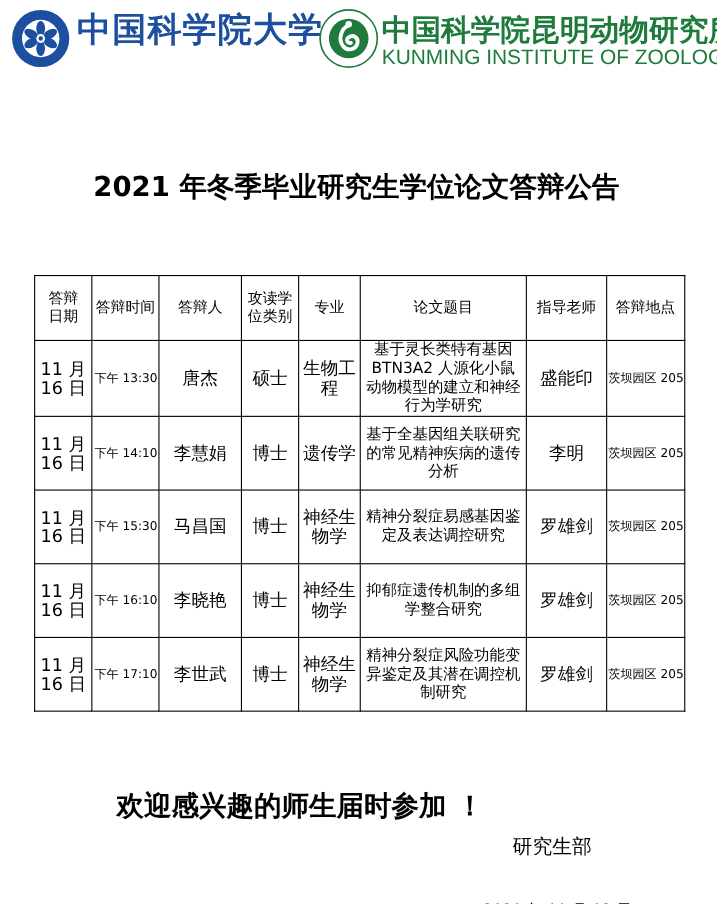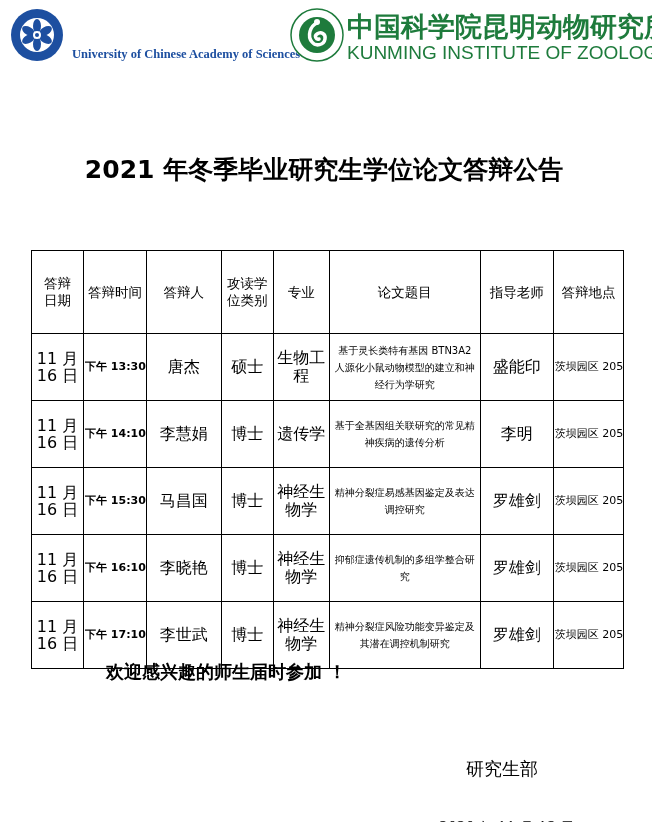--- a/index.html
+++ b/index.html
@@ -13,25 +13,25 @@
   .kiz-cn { position: absolute; left: 347px; top: 9px; font-family: "DejaVu Serif", serif; font-size: 27px; font-weight: bold; color: #1e7b3c; letter-spacing: 0px; white-space: nowrap; }
   .kiz-en { position: absolute; left: 347px; top: 42px; font-family: "Liberation Sans", sans-serif; font-size: 19px; color: #1e7b3c; white-space: nowrap; }
 
   .title { position: absolute; left: 0; width: 628px; top: 153px; text-align: center; font-family: "DejaVu Sans", sans-serif; font-size: 25px; font-weight: bold; white-space: nowrap; padding-left: 20px; box-sizing: border-box; }
 
   table.schedule { position: absolute; left: 31px; top: 250px; border-collapse: collapse; table-layout: fixed; font-family: "DejaVu Sans", sans-serif; }
   table.schedule td, table.schedule th { border: 1.5px solid #000; text-align: center; vertical-align: middle; padding: 0 1px; font-weight: normal; overflow: hidden; }
   table.schedule th { font-size: 13.5px; line-height: 17px; height: 50px; }
   table.schedule td { font-size: 16px; line-height: 18px; height: 66px; }
   table.schedule td.date { font-size: 16px; line-height: 17px; }
-  table.schedule td.time { font-size: 11px; text-align: right; white-space: nowrap; padding: 0 0 0 1px; font-weight: bold; }
+  table.schedule td.time { font-size: 11px; text-align: center; white-space: nowrap; padding: 0 0 0 1px; }
   table.schedule td.venue { font-size: 11px; text-align: right; white-space: nowrap; padding: 0 0 0 1px; }
-  table.schedule td.thesis { font-size: 10px; line-height: 17px; padding: 0 3px; }
+  table.schedule td.thesis { font-size: 14px; line-height: 17px; padding: 0 3px; }
 
-  .welcome { position: absolute; left: 106px; top: 660px; font-family: "DejaVu Serif", serif; font-size: 18px; font-weight: bold; white-space: nowrap; }
+  .welcome { position: absolute; left: 106px; top: 716px; font-family: "DejaVu Serif", serif; font-size: 25px; font-weight: bold; white-space: nowrap; }
   .dept { position: absolute; left: 466px; top: 757px; font-family: "DejaVu Serif", serif; font-size: 18px; white-space: nowrap; }
   .date-sign { position: absolute; left: 439px; top: 793px; font-family: "DejaVu Serif", serif; font-size: 14px; white-space: nowrap; margin-top: 26px; }
 </style>
 </head>
 <body>
 
 <div class="header">
   <svg class="ucas-logo" viewBox="0 0 54 54">
     <circle cx="27" cy="27" r="26" fill="#1d4fa0"></circle>
     <circle cx="27" cy="27" r="17" fill="#ffffff"></circle>
@@ -39,21 +39,21 @@
       <ellipse cx="27" cy="18" rx="4" ry="7"></ellipse>
       <ellipse cx="27" cy="36" rx="4" ry="7"></ellipse>
       <ellipse cx="18.5" cy="23" rx="4" ry="7" transform="rotate(-60 18.5 23)"></ellipse>
       <ellipse cx="35.5" cy="23" rx="4" ry="7" transform="rotate(60 35.5 23)"></ellipse>
       <ellipse cx="18.5" cy="31" rx="4" ry="7" transform="rotate(60 18.5 31)"></ellipse>
       <ellipse cx="35.5" cy="31" rx="4" ry="7" transform="rotate(-60 35.5 31)"></ellipse>
     </g>
     <circle cx="27" cy="27" r="4" fill="#ffffff"></circle>
     <circle cx="27" cy="27" r="2" fill="#1d4fa0"></circle>
   </svg>
-  <div class="ucas-en">University of  Chinese Academy of Sciences</div>
+  <div class="ucas-cn">中国科学院大学</div>
 
   <svg class="kiz-logo" viewBox="0 0 54 54">
     <circle cx="27" cy="27" r="26" fill="#ffffff" stroke="#1e7b3c" stroke-width="1.5"></circle>
     <circle cx="27" cy="27" r="18" fill="#1e7b3c"></circle>
     <path d="M27 15 C 20 18, 17 28, 22 34 C 26 39, 34 37, 35 31 C 36 26, 31 23, 27 26 C 24 28, 26 32, 29 31" fill="none" stroke="#ffffff" stroke-width="3.5" stroke-linecap="round"></path>
     <circle cx="27" cy="14" r="3" fill="#ffffff"></circle>
   </svg>
   <div class="kiz-cn">中国科学院昆明动物研究所</div>
   <div class="kiz-en">KUNMING INSTITUTE OF ZOOLOGY .CAS</div>
 </div>
@@ -66,21 +66,21 @@
       <col style="width:61px">
       <col style="width:75px">
       <col style="width:52px">
     <col style="width:56px">
       <col style="width:151px">
       <col style="width:73px">
       <col style="width:70px">
   </colgroup>
   <thead>
     <tr>
-      <th style="padding:16px 8px">答辩日期</th>
+      <th style="padding:4px 8px">答辩日期</th>
       <th>答辩时间</th>
       <th>答辩人</th>
       <th style="padding:0 4px">攻读学位类别</th>
       <th>专业</th>
       <th>论文题目</th>
       <th>指导老师</th>
       <th>答辩地点</th>
     </tr>
   </thead>
   <tbody>

